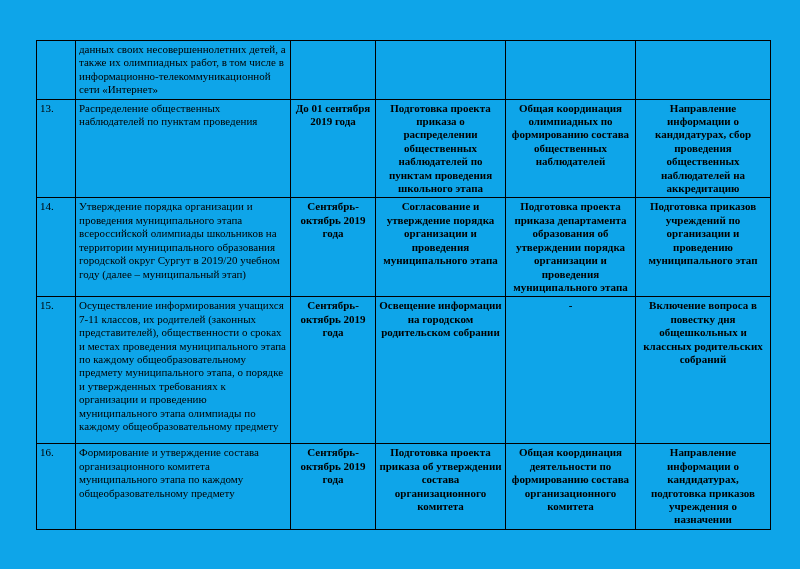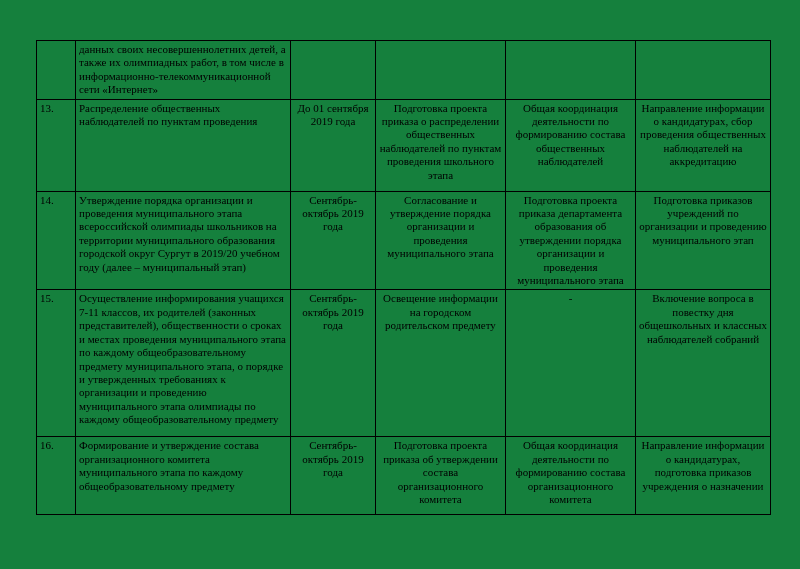--- a/index.html
+++ b/index.html
@@ -8,21 +8,21 @@
     height: 569px;
     background: #ffffff;
     font-family: "Liberation Serif", "DejaVu Serif", serif;
     color: #000000;
     overflow: hidden;
   }
   .page {
     position: relative;
     width: 800px;
     height: 569px;
-    background: #15803d;
+    background: #0ea5e9;
   }
   table.plan {
     position: absolute;
     top: 40px;
     left: 36px;
     width: 734px;
     border-collapse: collapse;
     table-layout: fixed;
     font-size: 11px;
     line-height: 1.22;
@@ -40,20 +40,21 @@
   td.c-activity {
     text-align: left;
     padding-left: 5px;
     padding-right: 4px;
   }
   td.c-timing,
   td.c-dept,
   td.c-coord,
   td.c-inst {
     text-align: center;
+    font-weight: bold;
   }
   tr.r0 { height: 58px; }
   tr.r1 { height: 92px; margin-left: 30px; }
   tr.r2 { height: 93px; margin-left: 48px; }
   tr.r3 { height: 147px; }
   tr.r4 { height: 78px; }
 </style>
 </head>
 <body>
 
@@ -74,38 +75,38 @@
         <td class="c-timing"></td>
         <td class="c-dept"></td>
         <td class="c-coord"></td>
         <td class="c-inst"></td>
       </tr>
       <tr class="r1">
         <td class="c-num">13.</td>
         <td class="c-activity">Распределение общественных наблюдателей по пунктам проведения</td>
         <td class="c-timing">До 01 сентября 2019 года</td>
         <td class="c-dept">Подготовка проекта приказа о распределении общественных наблюдателей по пунктам проведения школьного этапа</td>
-        <td class="c-coord">Общая координация деятельности по формированию состава общественных наблюдателей</td>
+        <td class="c-coord">Общая координация олимпиадных по формированию состава общественных наблюдателей</td>
         <td class="c-inst">Направление информации о кандидатурах, сбор проведения общественных наблюдателей на аккредитацию</td>
       </tr>
       <tr class="r2">
         <td class="c-num">14.</td>
         <td class="c-activity">Утверждение порядка организации и проведения муниципального этапа всероссийской олимпиады школьников на территории муниципального образования городской округ Сургут в 2019/20 учебном году (далее – муниципальный этап)</td>
         <td class="c-timing">Сентябрь-октябрь 2019 года</td>
         <td class="c-dept">Согласование и утверждение порядка организации и проведения муниципального этапа</td>
         <td class="c-coord">Подготовка проекта приказа департамента образования об утверждении порядка организации и проведения муниципального этапа</td>
         <td class="c-inst">Подготовка приказов учреждений по организации и проведению муниципального этап</td>
       </tr>
       <tr class="r3">
         <td class="c-num">15.</td>
         <td class="c-activity">Осуществление информирования учащихся 7-11 классов, их родителей (законных представителей), общественности о сроках и местах проведения муниципального этапа по каждому общеобразовательному предмету муниципального этапа, о порядке и утвержденных требованиях к организации и проведению муниципального этапа олимпиады по каждому общеобразовательному предмету</td>
         <td class="c-timing">Сентябрь-октябрь 2019 года</td>
-        <td class="c-dept">Освещение информации на городском родительском предмету</td>
+        <td class="c-dept">Освещение информации на городском родительском собрании</td>
         <td class="c-coord">-</td>
-        <td class="c-inst">Включение вопроса в повестку дня общешкольных и классных наблюдателей собраний</td>
+        <td class="c-inst">Включение вопроса в повестку дня общешкольных и классных родительских собраний</td>
       </tr>
       <tr class="r4">
         <td class="c-num">16.</td>
         <td class="c-activity">Формирование и утверждение состава организационного комитета муниципального этапа по каждому общеобразовательному предмету</td>
         <td class="c-timing">Сентябрь-октябрь 2019 года</td>
         <td class="c-dept">Подготовка проекта приказа об утверждении состава организационного комитета</td>
         <td class="c-coord">Общая координация деятельности по формированию состава организационного комитета</td>
         <td class="c-inst">Направление информации о кандидатурах, подготовка приказов учреждения о назначении</td>
       </tr>
     </tbody>

